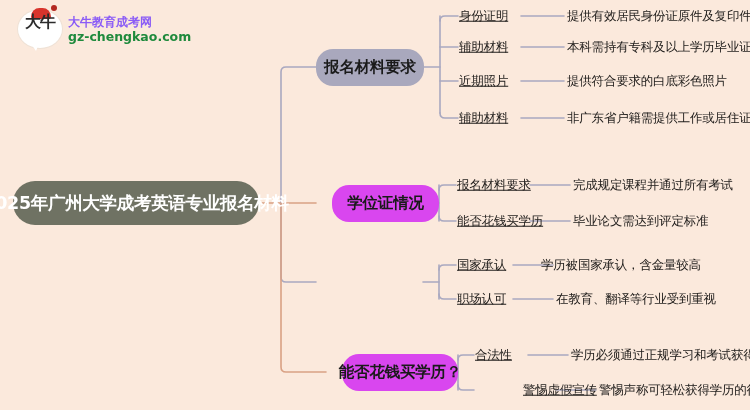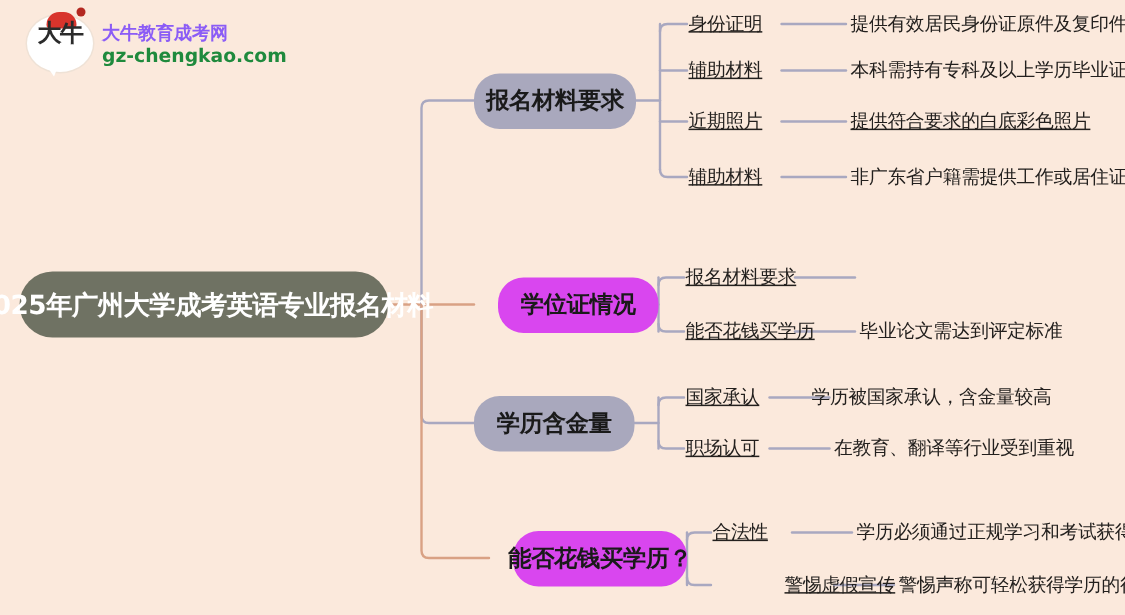--- a/index.html
+++ b/index.html
@@ -218,37 +218,37 @@
       <div class="logo-sub">gz-chengkao.com</div>
     </div>
   </div>
 
   <div class="node node-root" style="left:13px; top:181px; width:246px; height:44px;">2025年广州大学成考英语专业报名材料</div>
 
   <div class="node node-branch branch-purple" style="left:316px; top:49px; width:108px; height:37px;">报名材料要求</div>
 
   <div class="node node-branch branch-tan" style="left:316px; top:185px; width:107px; height:37px;">学位证情况</div>
 
-  <div class="node node-branch branch-purple" style="left:316px; top:264px; width:107px; height:37px;">学历含金量</div>
 
   <div class="node node-branch branch-tan" style="left:326px; top:354px; width:116px; height:37px;">能否花钱买学历？</div>
 
   <div class="leaf-key" style="left:459px; top:16px;">身份证明</div>
   <div class="leaf-val" style="left:567px; top:16px;">提供有效居民身份证原件及复印件</div>
 
   <div class="leaf-key" style="left:459px; top:47px;">辅助材料</div>
   <div class="leaf-val" style="left:567px; top:47px;">本科需持有专科及以上学历毕业证</div>
 
   <div class="leaf-key" style="left:459px; top:81px;">近期照片</div>
-  <div class="leaf-val" style="left:567px; top:81px;text-decoration:underline;">提供符合要求的白底彩色照片</div>
+  <div class="leaf-val" style="left:567px; top:81px;">提供符合要求的白底彩色照片</div>
 
   <div class="leaf-key" style="left:459px; top:118px;">辅助材料</div>
   <div class="leaf-val" style="left:567px; top:118px;">非广东省户籍需提供工作或居住证明</div>
 
   <div class="leaf-key" style="left:457px; top:185px;">报名材料要求</div>
+  <div class="leaf-val" style="left:573px; top:185px;">完成规定课程并通过所有考试</div>
 
   <div class="leaf-key" style="left:457px; top:221px;">能否花钱买学历</div>
   <div class="leaf-val" style="left:573px; top:221px;">毕业论文需达到评定标准</div>
 
   <div class="leaf-key" style="left:457px; top:265px;">国家承认</div>
   <div class="leaf-val" style="left:541px; top:265px;">学历被国家承认，含金量较高</div>
 
   <div class="leaf-key" style="left:457px; top:299px;">职场认可</div>
   <div class="leaf-val" style="left:556px; top:299px;">在教育、翻译等行业受到重视</div>
 

